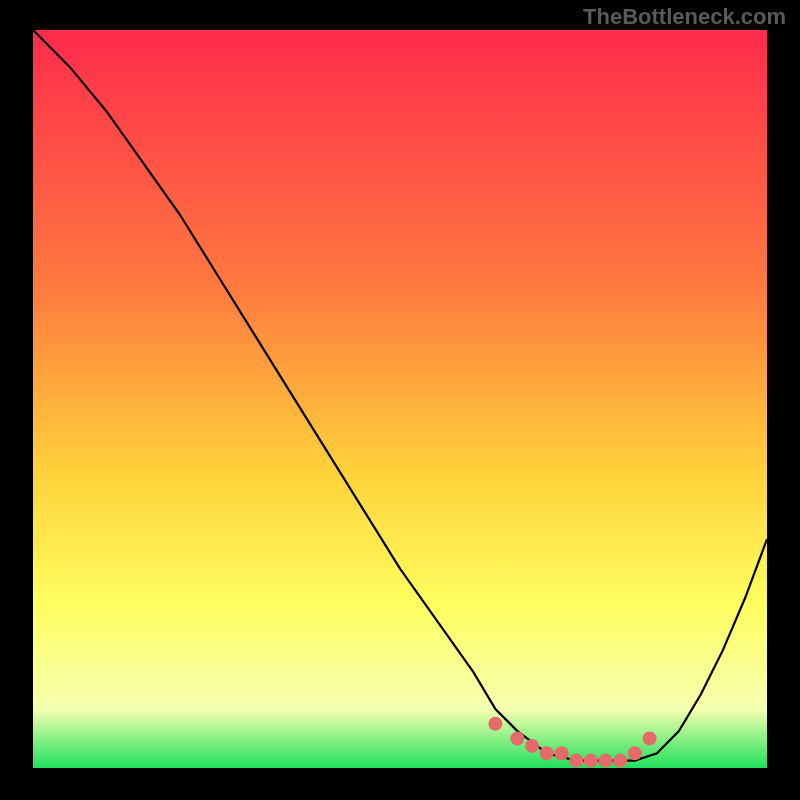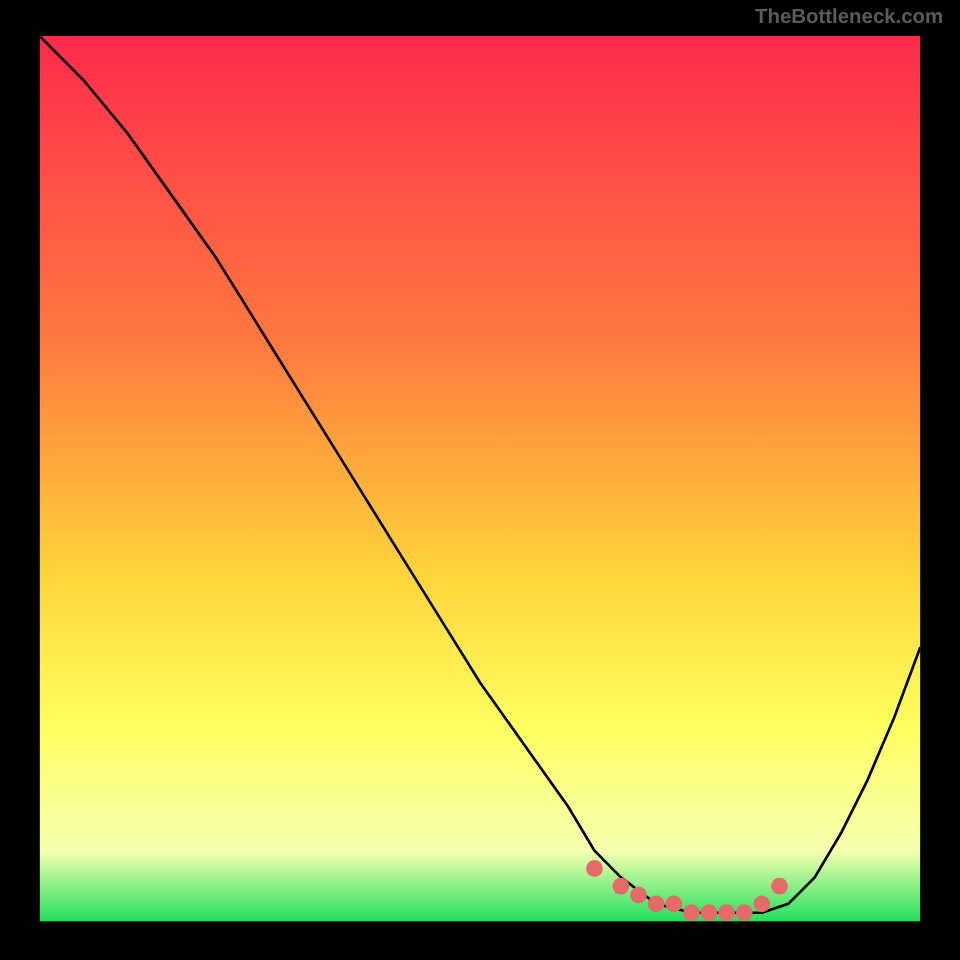--- a/index.html
+++ b/index.html
@@ -14,21 +14,21 @@
   .wrap {
     position: relative;
     width: 800px;
     height: 800px;
   }
   .watermark {
     position: absolute;
     top: 4px;
     right: 14px;
     color: #5a5a5a;
-    font-size: 17px;
+    font-size: 22px;
     font-weight: 600;
     letter-spacing: 0px;
     user-select: none;
   }
   .plot {
     position: absolute;
     left: 33px;
     top: 30px;
     width: 734px;
     height: 738px;

